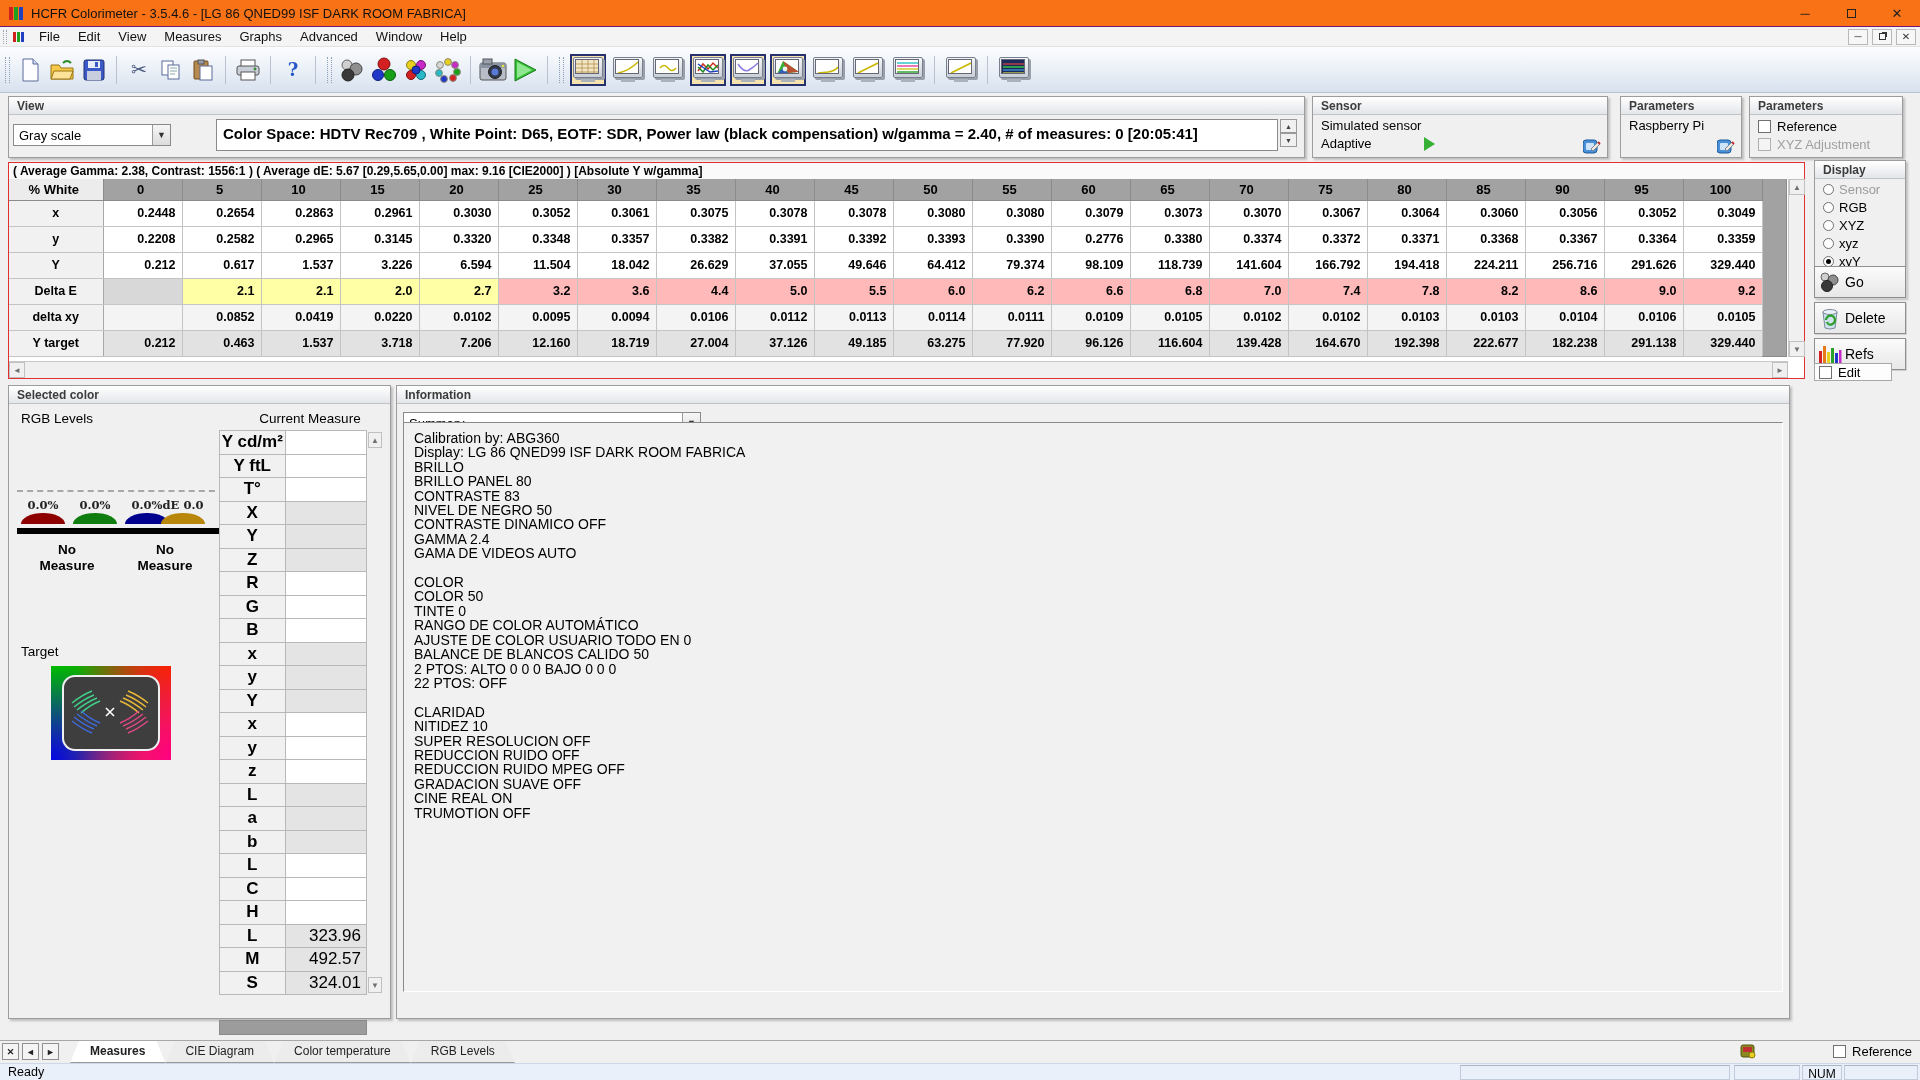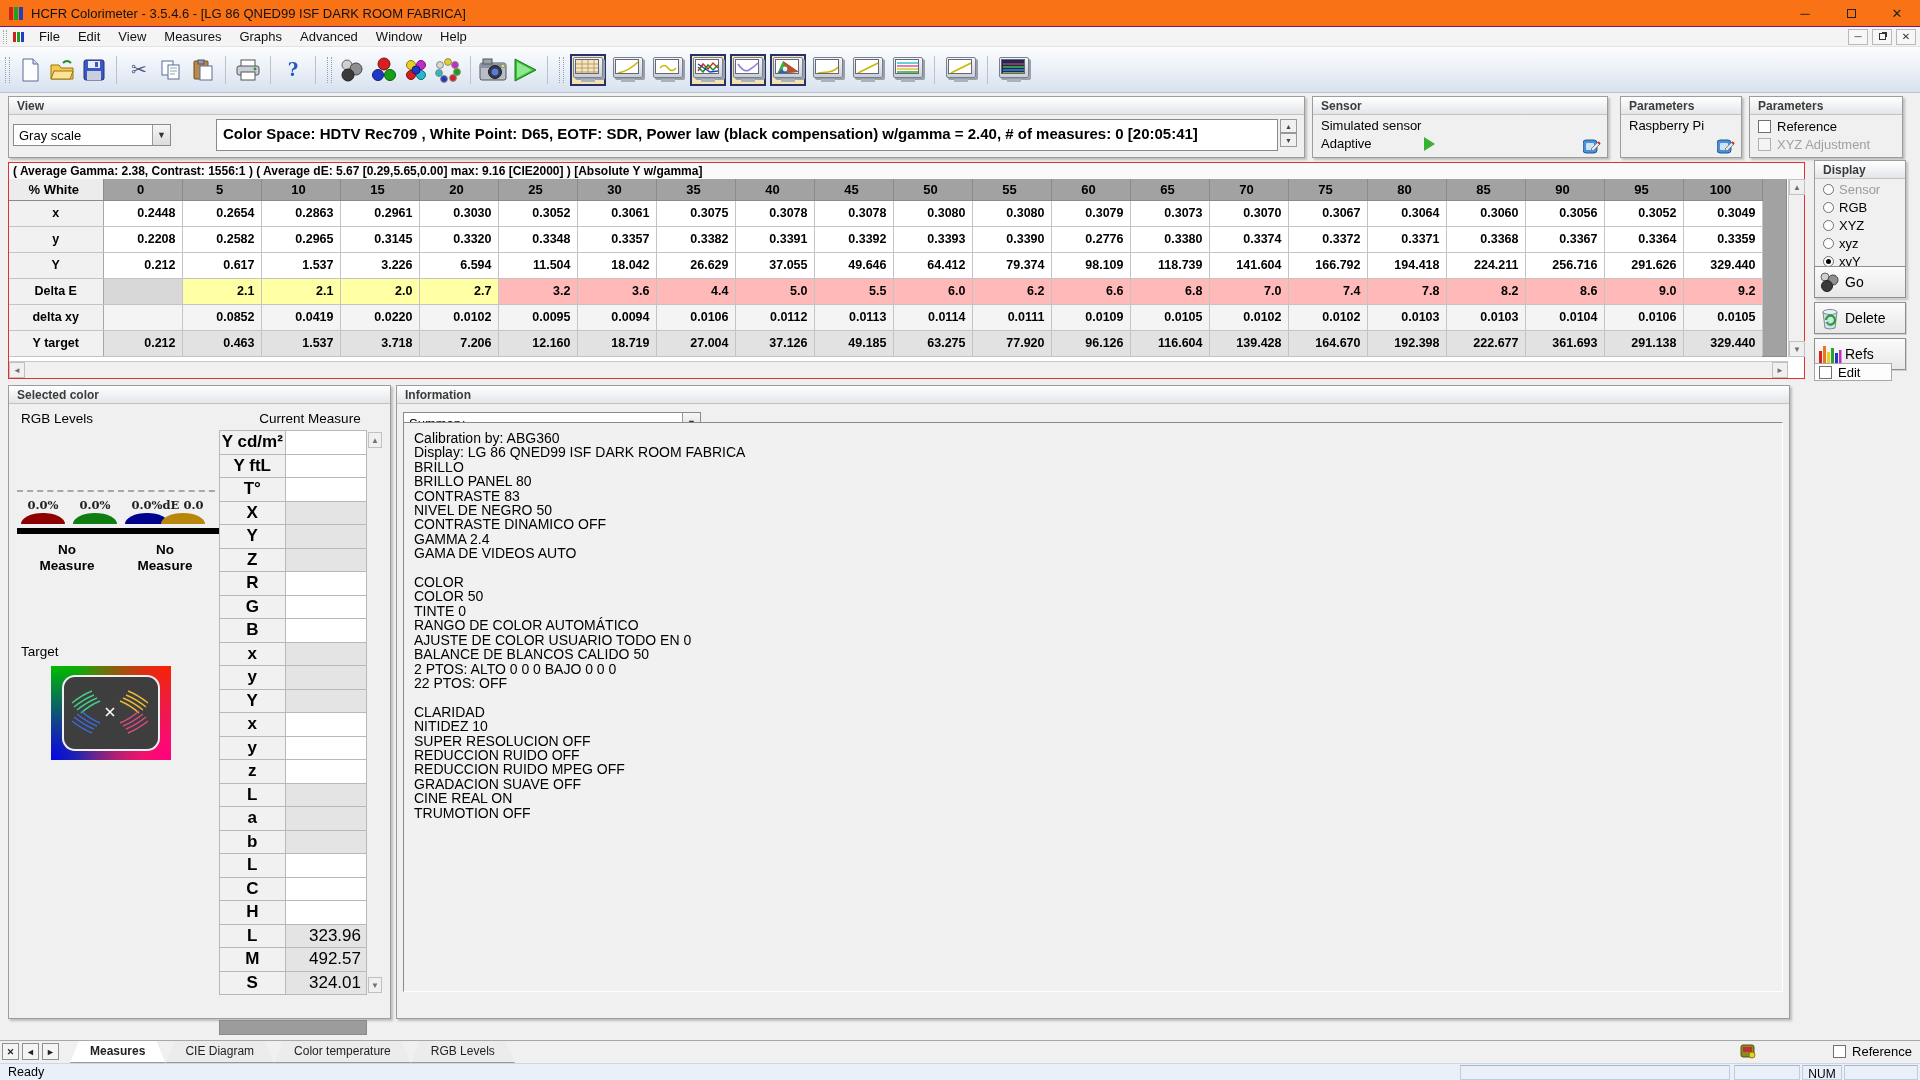--- a/index.html
+++ b/index.html
@@ -620,21 +620,21 @@
             <td class="val">37.126</td>
             <td class="val">49.185</td>
             <td class="val">63.275</td>
             <td class="val">77.920</td>
             <td class="val">96.126</td>
             <td class="val">116.604</td>
             <td class="val">139.428</td>
             <td class="val">164.670</td>
             <td class="val">192.398</td>
             <td class="val">222.677</td>
-            <td class="val">361.693</td>
+            <td class="val">182.238</td>
             <td class="val">291.138</td>
             <td class="val">329.440</td>
           </tr>
         </tbody>
       </table>
     <div class="vscroll">
       <span class="sarrow" style="left:0;top:0">▲</span>
       <span class="sarrow" style="left:0;bottom:0">▼</span>
     </div>
     <div class="hscroll">

